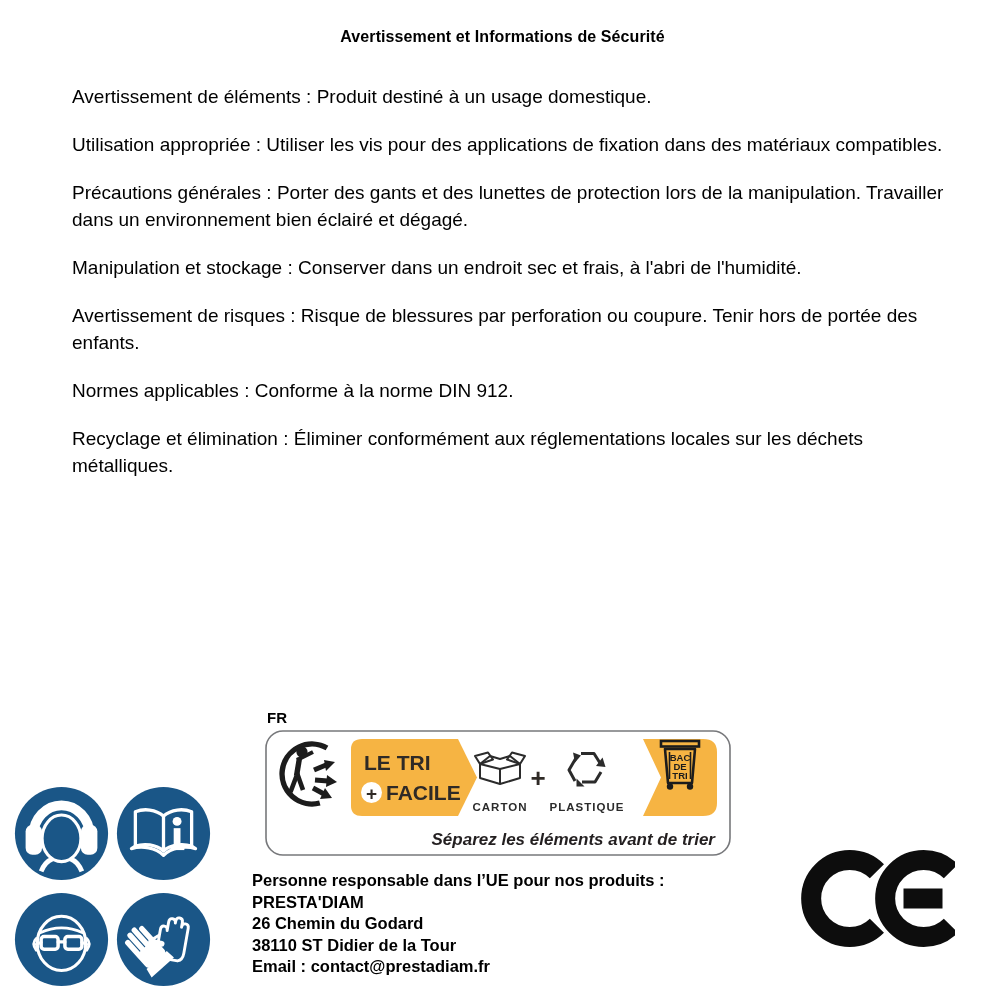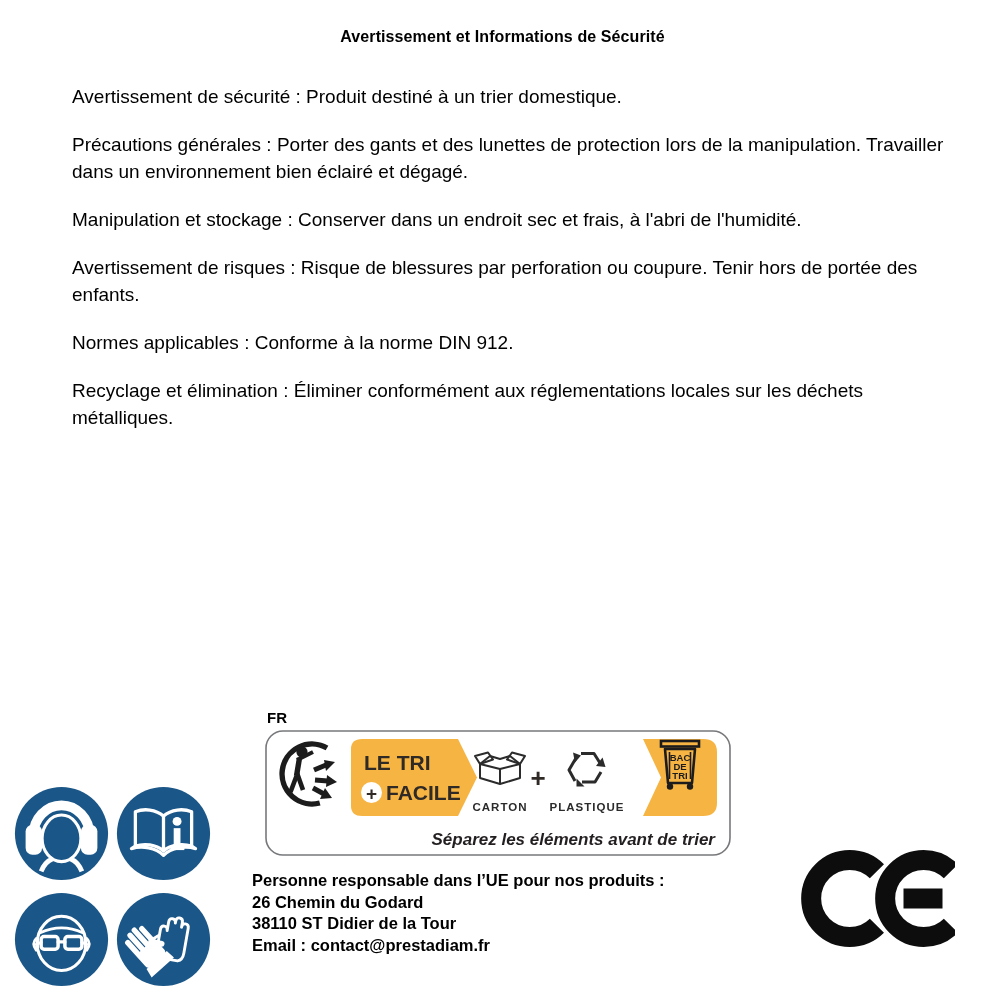--- a/index.html
+++ b/index.html
@@ -28,21 +28,22 @@
     font-size:16.5px;font-weight:bold;line-height:21.5px;white-space:nowrap;
   }
   .ce{position:absolute;left:797px;top:846px;}
 </style>
 </head>
 <body>
 
 <div class="title">Avertissement et Informations de Sécurité</div>
 
 <div class="content">
-  <p>Avertissement de sécurité : Produit destiné à un trier domestique.</p>
+  <p>Avertissement de éléments : Produit destiné à un usage domestique.</p>
+  <p>Utilisation appropriée : Utiliser les vis pour des applications de fixation dans des matériaux compatibles.</p>
   <p>Précautions générales : Porter des gants et des lunettes de protection lors de la manipulation. Travailler dans un environnement bien éclairé et dégagé.</p>
   <p>Manipulation et stockage : Conserver dans un endroit sec et frais, à l'abri de l'humidité.</p>
   <p>Avertissement de risques : Risque de blessures par perforation ou coupure. Tenir hors de portée des enfants.</p>
   <p>Normes applicables : Conforme à la norme DIN 912.</p>
   <p>Recyclage et élimination : Éliminer conformément aux réglementations locales sur les déchets métalliques.</p>
 </div>
 
 <div class="safety-icons">
 
   <svg viewBox="0 0 100 100">
@@ -159,20 +160,21 @@
       <text x="22" y="24" font-size="9.5" font-weight="bold" fill="#1c1c1c" text-anchor="middle">BAC</text>
       <text x="22" y="33" font-size="9.5" font-weight="bold" fill="#1c1c1c" text-anchor="middle">DE</text>
       <text x="22" y="42" font-size="9.5" font-weight="bold" fill="#1c1c1c" text-anchor="middle">TRI</text>
     </g>
     <text x="450" y="115" font-size="17" font-style="italic" font-weight="bold" fill="#231f20" text-anchor="end">Séparez les éléments avant de trier</text>
   </svg>
 </div>
 
 <div class="contact">
   <div>Personne responsable dans l’UE pour nos produits :</div>
+  <div>PRESTA'DIAM</div>
   <div>26 Chemin du Godard</div>
   <div>38110 ST Didier de la Tour</div>
   <div>Email : contact@prestadiam.fr</div>
 </div>
 
 <div class="ce">
   <svg width="158" height="105" viewBox="0 0 158 105">
     <g stroke="#0d0d0d" stroke-width="20" fill="none">
       <path d="M79.9,25.3 A38.5,38.5 0 1 0 79.9,79.7"></path>
       <path d="M153.9,25.3 A38.5,38.5 0 1 0 153.9,79.7"></path>

